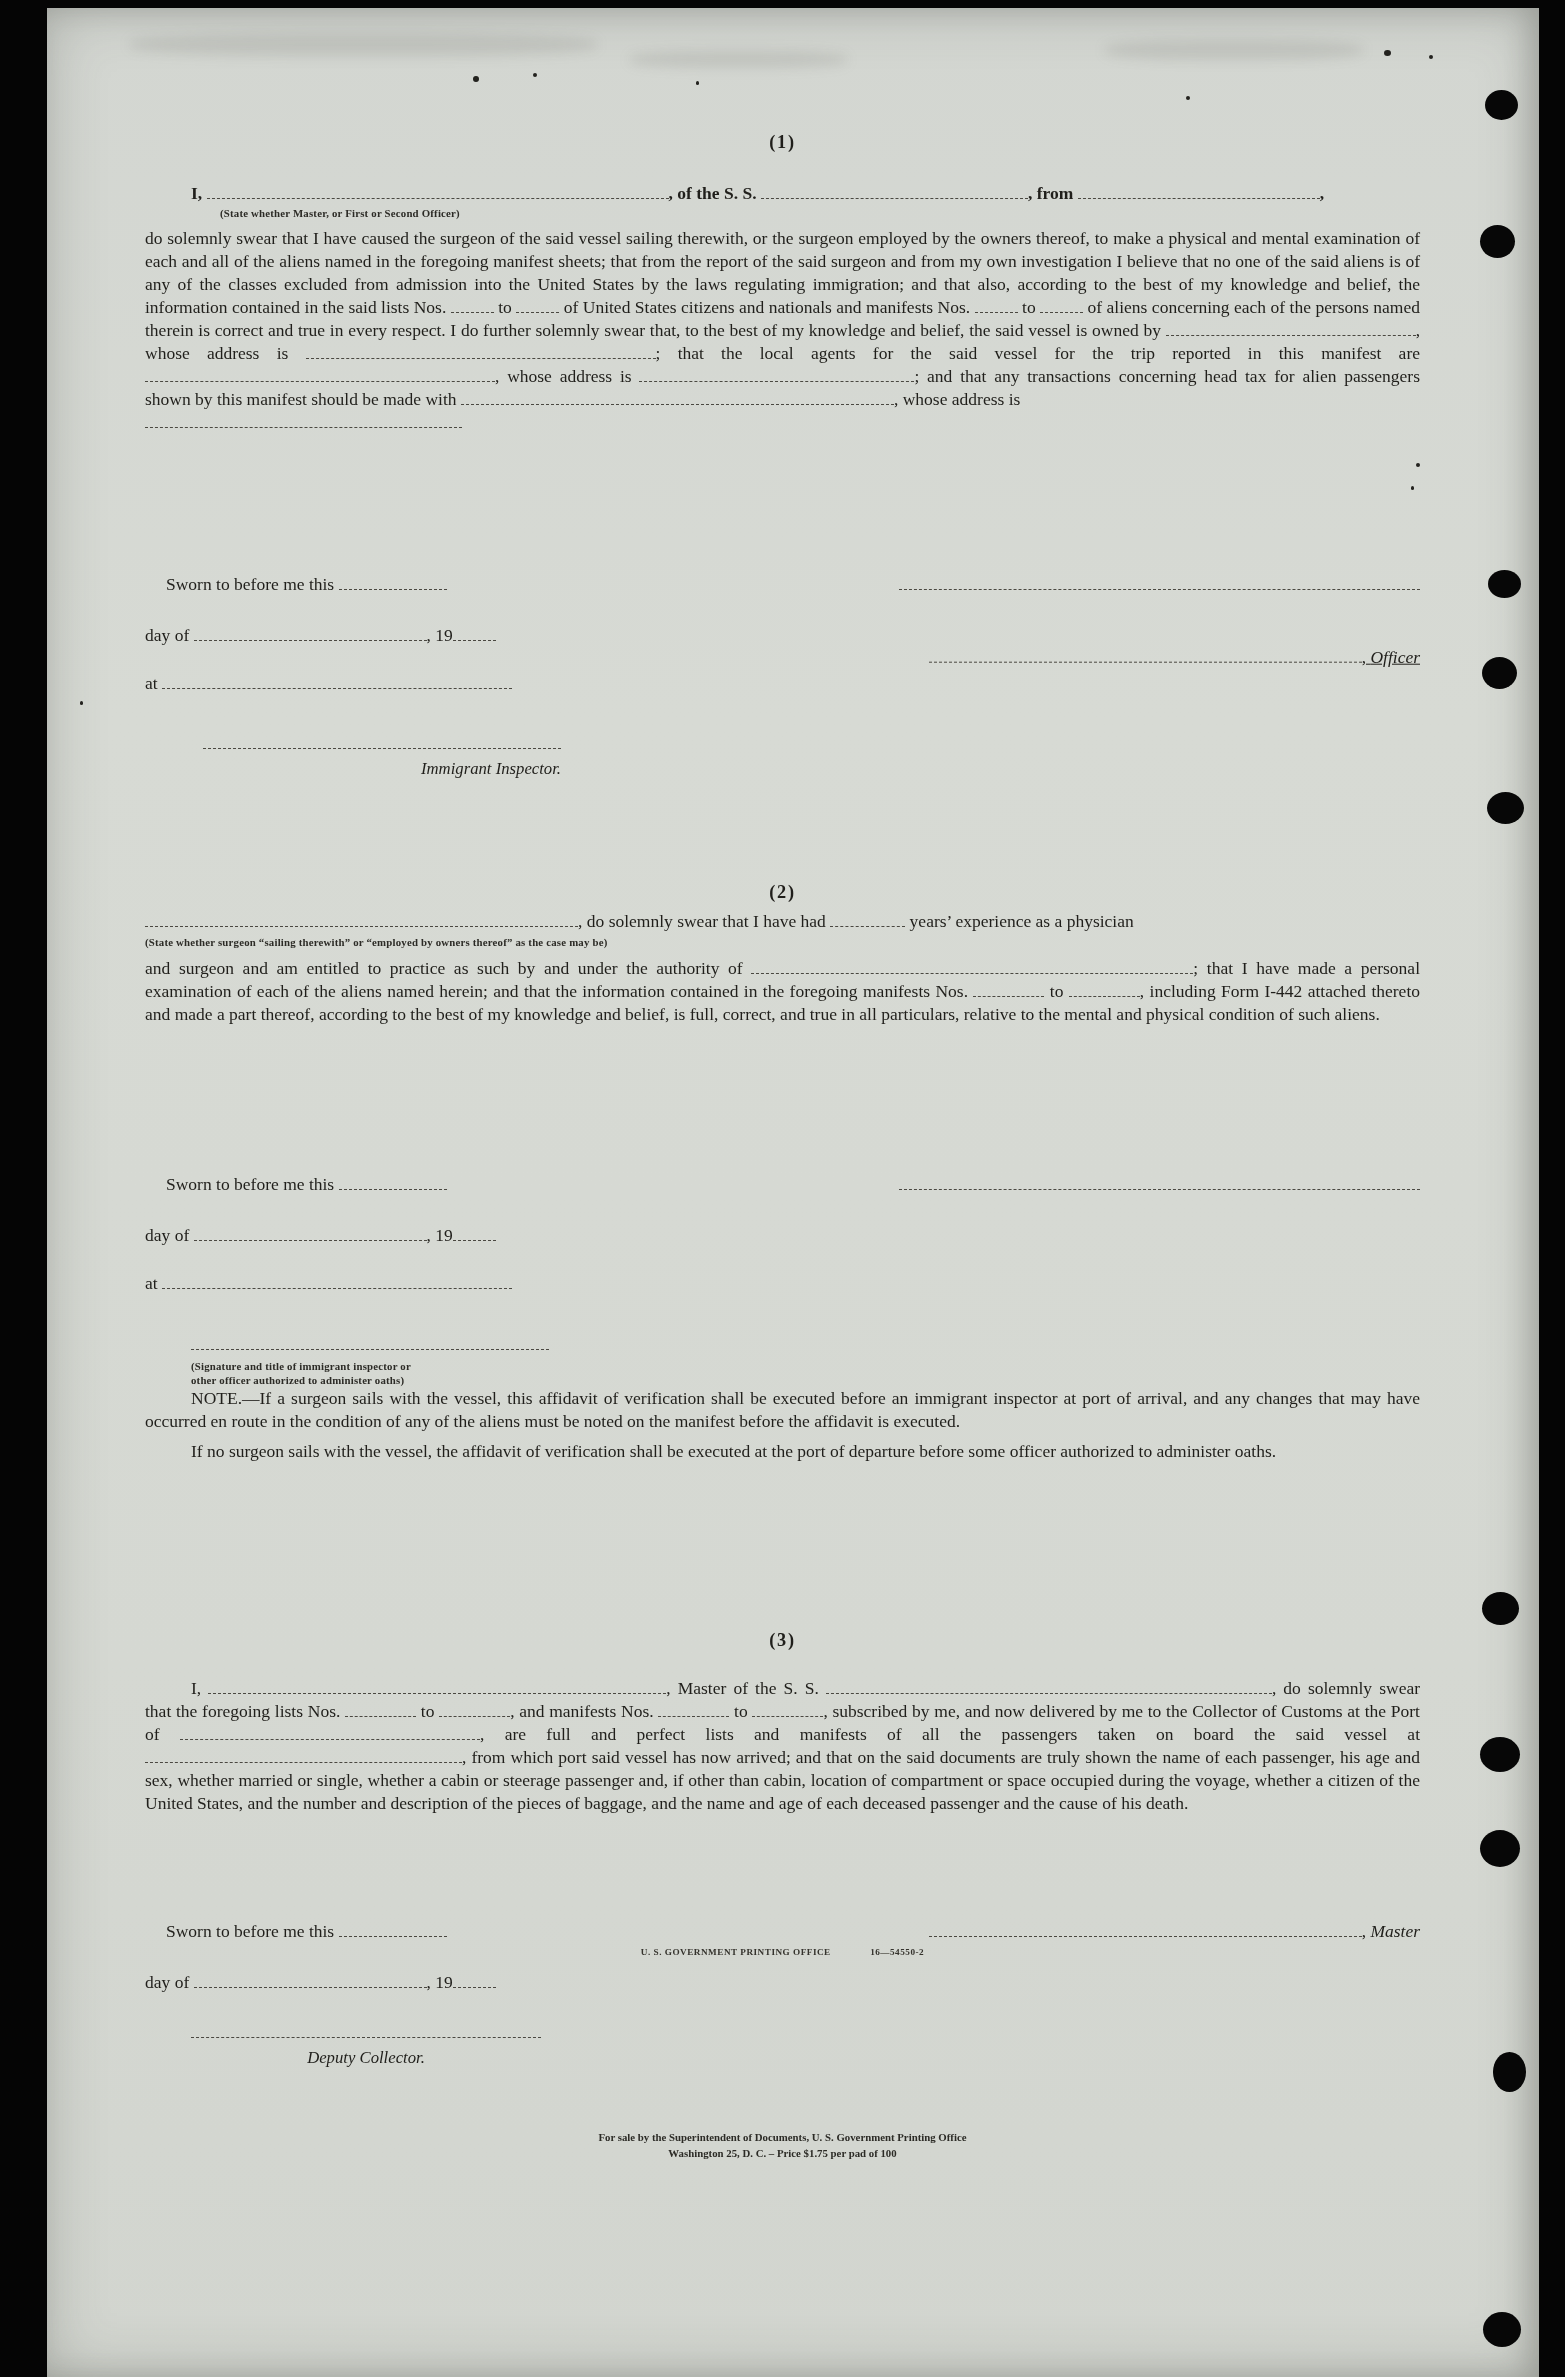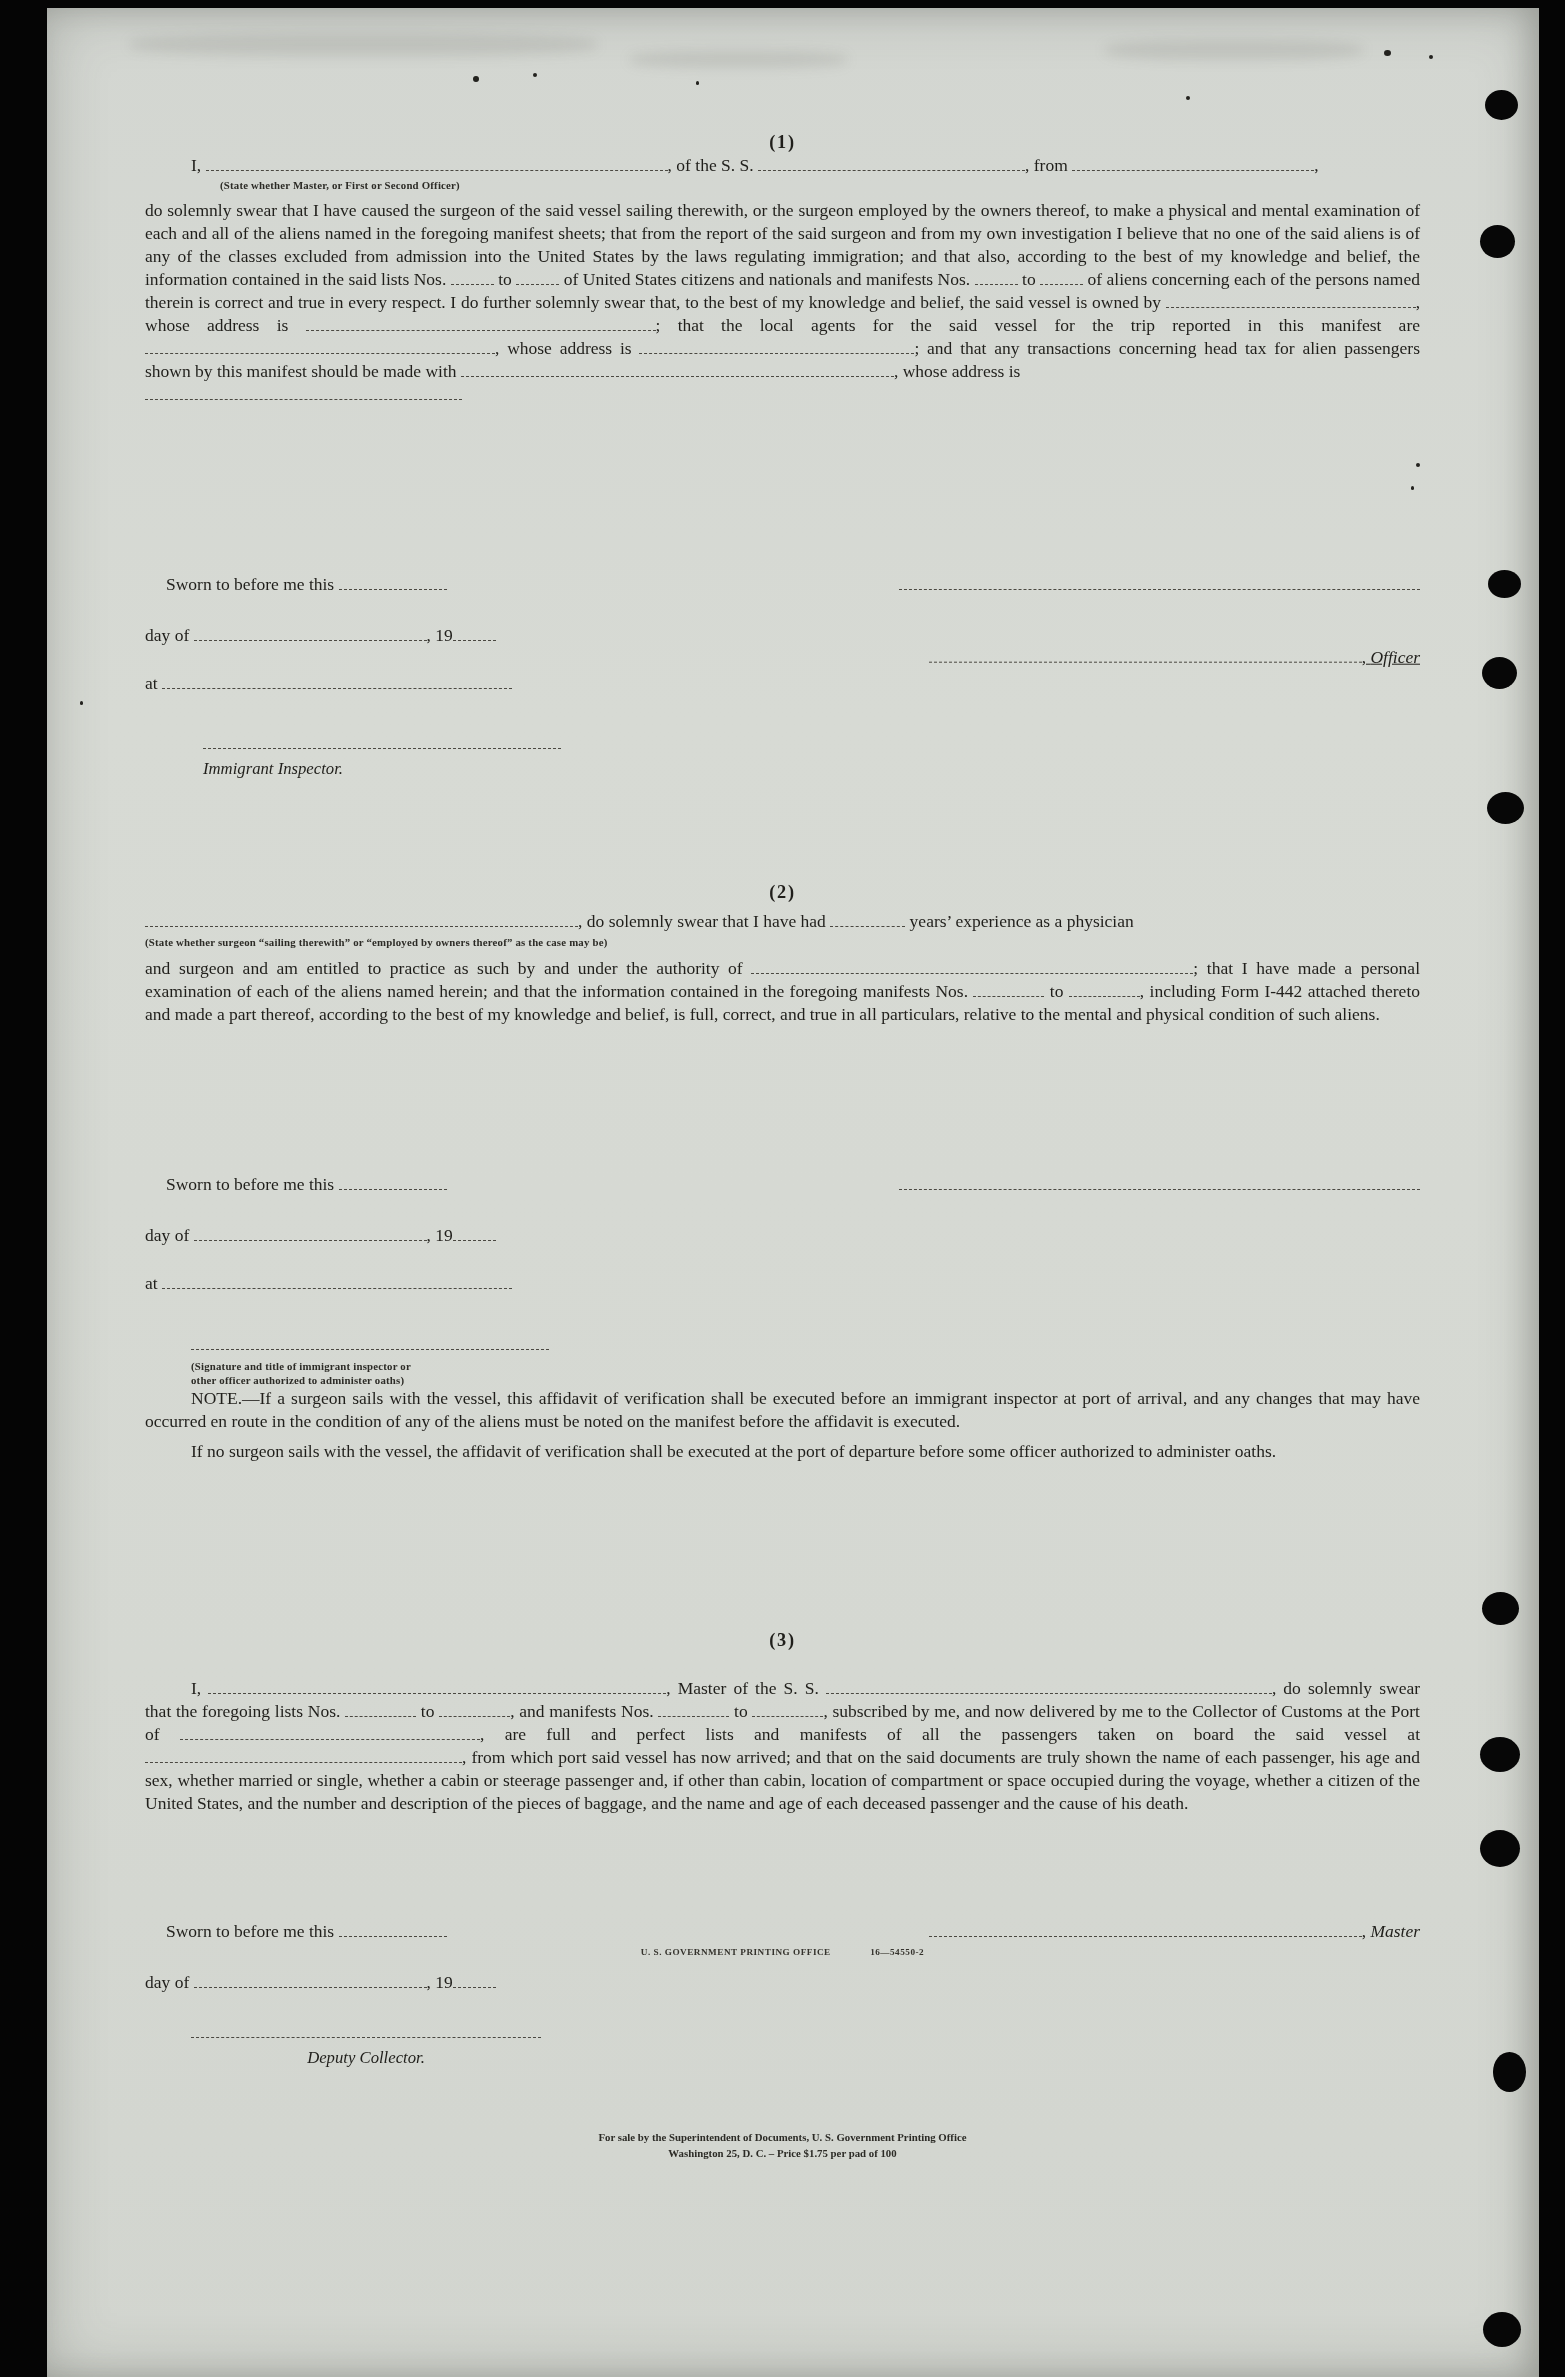--- a/index.html
+++ b/index.html
@@ -30,21 +30,21 @@
   .row { display:flex; justify-content:space-between; align-items:center; }
   .shift-down { transform:translateY(21.7px);text-decoration:underline; }
 
   .blank {
     display:inline-block; height:12.5px; vertical-align:baseline;
     border-bottom:1.7px dashed #4a4841;
   }
 
   .it { font-style:italic; }
   .sig-label { font-size:16.7px; font-style:italic; line-height:20px; }
-  .center-430 { width:358px; text-align:left; }
+  .center-430 { width:358px; text-align:right; }
   .center-420 { width:350px; text-align:center; }
 
   #gpo { position:absolute; left:98px; top:1939px; width:1275px; text-align:center;
          font-size:9.2px; font-weight:700; letter-spacing:0.5px; color:#35332d; }
   #gpo span { margin:0 18.3px; }
 
   #footer { position:absolute; left:98px; top:2121px; width:1275px; text-align:center;
             font-size:10.8px; line-height:16px; color:#2c2b26; font-weight:700; }
 
   .hole { position:absolute; background:#070707; border-radius:50%; }
@@ -66,21 +66,21 @@
     <div class="speck" style="left:649px;top:73px;width:3.3px;height:3.3px;"></div>
     <div class="speck" style="left:1139px;top:88px;width:4.2px;height:4.2px;"></div>
     <div class="speck" style="left:1337px;top:42px;width:6.7px;height:5.8px;"></div>
     <div class="speck" style="left:1382px;top:47px;width:4.2px;height:4.2px;"></div>
     <div class="speck" style="left:1369px;top:455px;width:4.2px;height:4.2px;"></div>
     <div class="speck" style="left:1364px;top:478px;width:3.3px;height:3.3px;"></div>
     <div class="speck" style="left:32.5px;top:693px;width:3.3px;height:3.3px;"></div>
 
     <div class="abs-block" style="top:123px;">
       <div class="sec-heading">(1)</div>
-      <div class="line ml-55" style=""><span>I, </span><span class="blank" style="width: 462px;"></span><span>, of the S. S. </span><span class="blank" style="width: 267px;"></span><span>, from </span><span class="blank" style="width: 242px;"></span><span>,</span></div>
+      <div class="line ml-55" style="margin-top:28px;font-weight:bold;"><span>I, </span><span class="blank" style="width: 462px;"></span><span>, of the S. S. </span><span class="blank" style="width: 267px;"></span><span>, from </span><span class="blank" style="width: 242px;"></span><span>,</span></div>
       <div class="caption ml-90" style="margin-top:1.7px;">(State whether Master, or First or Second Officer)</div>
       <p class="body-par" style="margin-top:6.7px;"><span>do solemnly swear that I have caused the surgeon of the said vessel sailing therewith, or the surgeon employed by the owners thereof, to make a physical and mental examination of each and all of the aliens named in the foregoing manifest sheets; that from the report of the said surgeon and from my own investigation I believe that no one of the said aliens is of any of the classes excluded from admission into the United States by the laws regulating immigration; and that also, according to the best of my knowledge and belief, the information contained in the said lists Nos. </span><span class="blank" style="width: 43px;"></span><span> to </span><span class="blank" style="width: 43px;"></span><span> of United States citizens and nationals and manifests Nos. </span><span class="blank" style="width: 43px;"></span><span> to </span><span class="blank" style="width: 43px;"></span><span> of aliens concerning each of the persons named therein is correct and true in every respect.  I do further solemnly swear that, to the best of my knowledge and belief, the said vessel is owned by </span><span class="blank" style="width: 250px;"></span><span>, whose address is </span><span class="blank" style="width: 350px;"></span><span>; that the local agents for the said vessel for the trip reported in this manifest are </span><span class="blank" style="width: 350px;"></span><span>, whose address is </span><span class="blank" style="width: 275px;"></span><span>; and that any transactions concerning head tax for alien passengers shown by this manifest should be made with </span><span class="blank" style="width: 433px;"></span><span>, whose address is </span></p>
       <div class="line"><span class="blank" style="width: 317px;"></span></div>
     </div>
 
     <div class="abs-block" style="top:565px;">
       <div class="row">
         <div class="line" style="margin-left:21px;"><span>Sworn to before me this </span><span class="blank" style="width: 108px;"></span></div>
         <div class="line"><span class="blank" style="width: 521px;"></span></div>
       </div>

